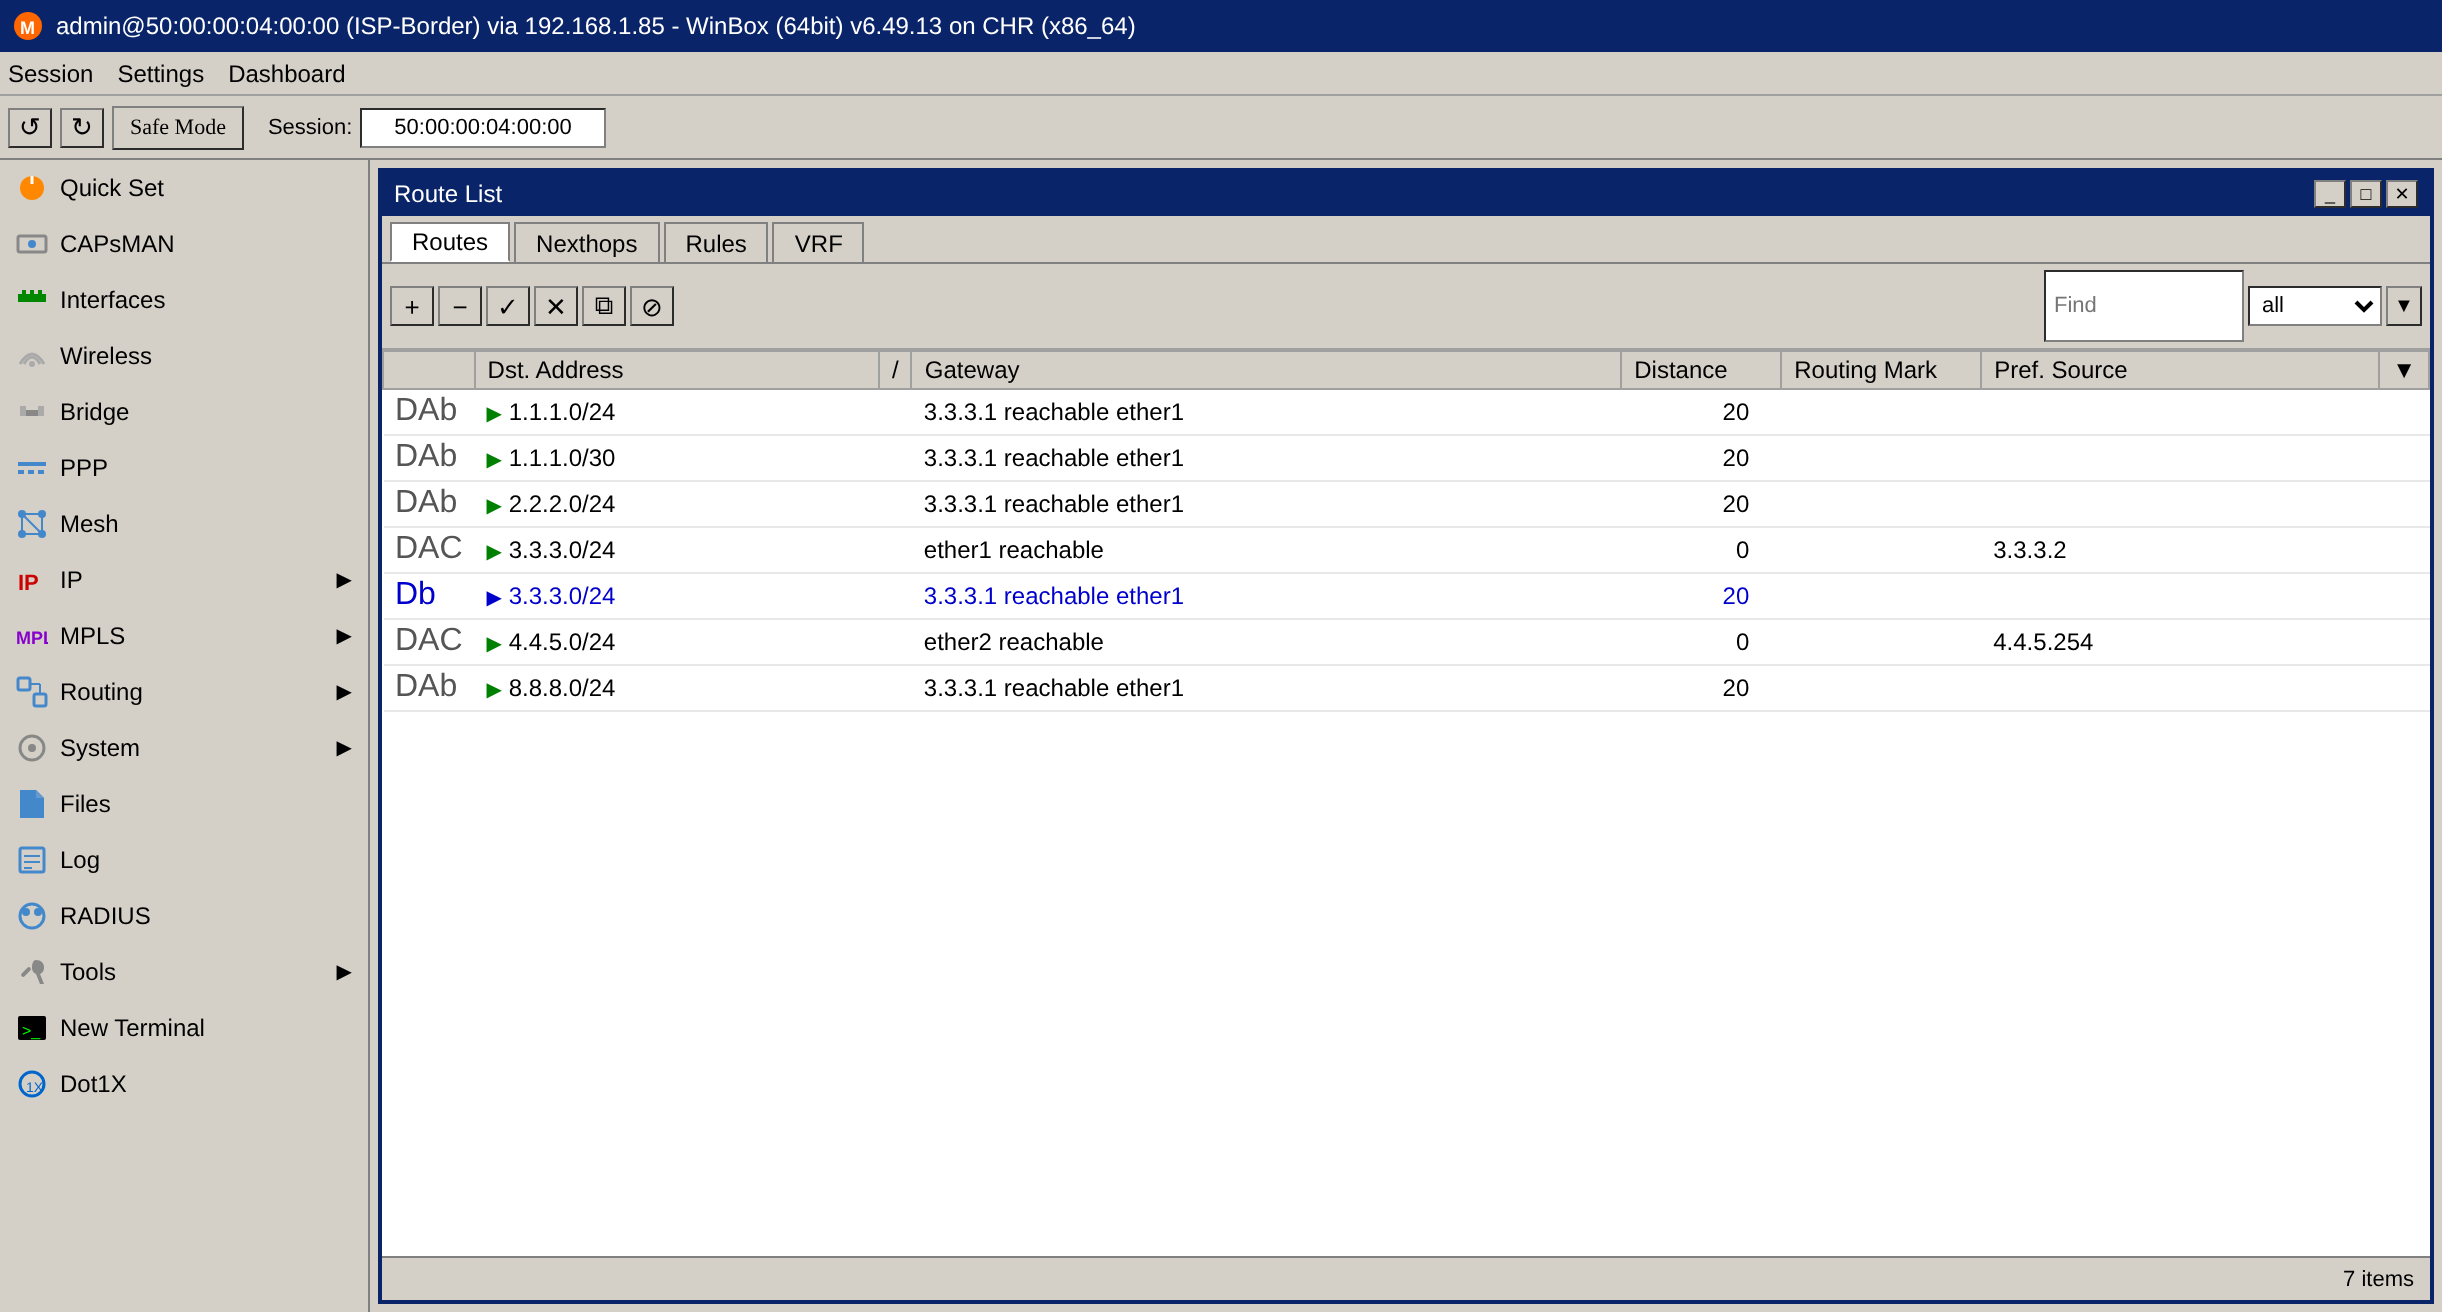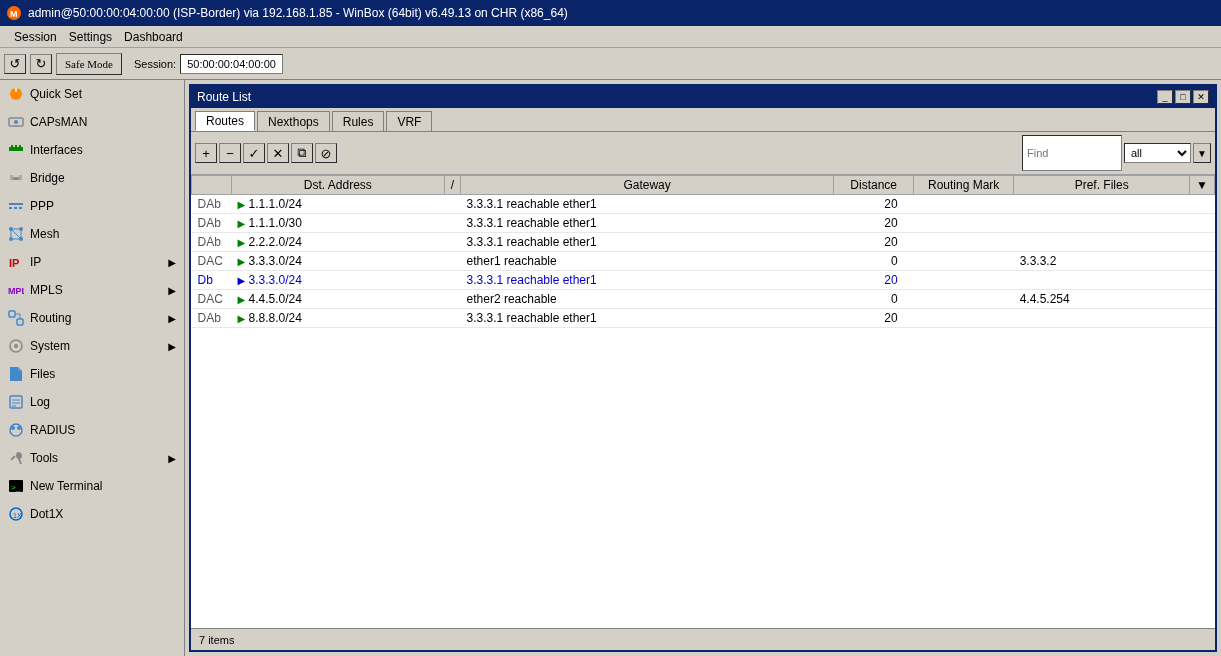--- a/index.html
+++ b/index.html
@@ -2,28 +2,28 @@
 <html><head>
   <meta charset="utf-8">
   <style>
     * { margin: 0; padding: 0; box-sizing: border-box; }
     body { font-family: 'Segoe UI', Tahoma, Geneva, Verdana, sans-serif; font-size: 12px; background: #d4d0c8; color: #000; width: 1221px; height: 656px; overflow: hidden; }
 
     
     .title-bar { background: #0a246a; color: white; padding: 2px 6px; display: flex; align-items: center; gap: 6px; font-size: 12px; height: 26px; }
 
     
-    .menu-bar { background: #d4d0c8; padding: 2px 14px; display: flex; gap: 12px; height: 22px; align-items: center; border-bottom: 1px solid #a0a0a0; }
+    .menu-bar { background: #d4d0c8; padding: 2px 4px; display: flex; gap: 12px; height: 22px; align-items: center; border-bottom: 1px solid #a0a0a0; }
     .menu-bar span { cursor: pointer; font-size: 12px; }
 
     
     .toolbar { background: #d4d0c8; padding: 3px 4px; display: flex; align-items: center; gap: 4px; height: 32px; border-bottom: 1px solid #808080; }
     .toolbar-btn { background: #d4d0c8; border: 1px solid #808080; padding: 2px 8px; cursor: pointer; font-size: 11px; height: 22px; display: flex; align-items: center; }
     .session-label { font-size: 11px; margin-left: 8px; }
-    .session-value { background: white; border: 1px inset #808080; padding: 1px 6px; font-size: 11px; height: 20px; display: flex; align-items: center; }
+    .session-value { background: white; border: 1px inset #808080; padding: 1px 16px; font-size: 11px; height: 20px; display: flex; align-items: center; }
 
     
     .main-layout { display: flex; height: calc(656px - 26px - 22px - 32px); }
 
     
     .sidebar { width: 185px; background: #d4d0c8; border-right: 1px solid #808080; overflow-y: auto; flex-shrink: 0; }
     .sidebar-item { display: flex; align-items: center; gap: 6px; padding: 3px 8px; cursor: pointer; height: 28px; font-size: 12px; }
     .sidebar-icon { width: 16px; height: 16px; display: flex; align-items: center; justify-content: center; flex-shrink: 0; }
     .sidebar-arrow { margin-left: auto; font-size: 10px; }
 
@@ -46,30 +46,30 @@
     .tbl-btn { background: #d4d0c8; border: 1px outset #808080; width: 22px; height: 20px; cursor: pointer; display: flex; align-items: center; justify-content: center; font-size: 13px; }
     .tbl-btn:disabled, .tbl-btn.disabled { opacity: 0.4; cursor: default; }
     .spacer { flex: 1; }
     .find-input { background: white; border: 1px inset #808080; padding: 1px 4px; font-size: 11px; height: 36px; width: 100px; }
     .find-select { background: white; border: 1px inset #808080; font-size: 11px; height: 20px; padding: 0 2px; }
     .find-dropdown-btn { background: #d4d0c8; border: 1px outset #808080; width: 18px; height: 20px; cursor: pointer; display: flex; align-items: center; justify-content: center; font-size: 10px; }
 
     
     .route-table { flex: 1; overflow-y: auto; background: white; }
     table { width: 100%; border-collapse: collapse; font-size: 12px; }
-    thead th { background: #d4d0c8; border: 1px solid #a0a0a0; padding: 2px 6px; text-align: center; font-weight: normal; cursor: pointer; white-space: nowrap; }
+    thead th { background: #d4d0c8; border: 1px solid #a0a0a0; padding: 2px 6px; text-align: left; font-weight: normal; cursor: pointer; white-space: nowrap; }
     tbody tr { border-bottom: 1px solid #e8e8e8; }
     tbody tr.blue-text td { color: #0000cc; }
     tbody td { padding: 2px 6px; white-space: nowrap; }
-    td.flag { width: 40px; color: #555; font-size: 12px; }
+    td.flag { width: 40px; color: #555; font-size: 16px; }
     .route-arrow { color: green; font-size: 10px; }
     .route-arrow.blue { color: #0000cc; }
 
     
-    .status-bar { background: #d4d0c8; border-top: 1px solid #808080; padding: 2px 8px; font-size: 11px; height: 22px; display: flex; align-items: center; }
+    .status-bar { background: #d4d0c8; border-top: 1px solid #808080; padding: 2px 8px; font-size: 11px; height: 22px; display: flex; align-items: center; justify-content: flex-end; }
 
     
     .safe-mode-btn { background: #d4d0c8; border: 1px outset #808080; padding: 2px 8px; cursor: pointer; font-size: 11px; font-family: Liberation Serif, serif; }
   </style>
 </head>
 <body>
 
 <div class="title-bar">
   <svg width="16" height="16" viewBox="0 0 16 16">
     <circle cx="8" cy="8" r="7" fill="#ff6600"></circle>
@@ -125,20 +125,30 @@
         <svg width="16" height="16">
             <rect x="1" y="5" width="14" height="4" rx="0" fill="#008800"></rect>
             <rect x="3" y="3" width="2" height="2" fill="#008800"></rect>
             <rect x="7" y="3" width="2" height="2" fill="#008800"></rect>
             <rect x="11" y="3" width="2" height="2" fill="#008800"></rect>
           </svg>
       </span>
       <span>Interfaces</span>
     </div>
 
+    <div class="sidebar-item">
+      <span class="sidebar-icon">
+        <svg width="16" height="16">
+            <path d="M2,12 Q8,2 14,12" fill="none" stroke="#aaa" stroke-width="1.5"></path>
+            <path d="M4,12 Q8,5 12,12" fill="none" stroke="#aaa" stroke-width="1.5"></path>
+            <circle cx="8" cy="12" r="1.5" fill="#aaa"></circle>
+          </svg>
+      </span>
+      <span>Wireless</span>
+    </div>
 
     <div class="sidebar-item">
       <span class="sidebar-icon">
         <svg width="16" height="16">
             <rect x="2" y="7" width="12" height="3" fill="#888"></rect>
             <rect x="2" y="5" width="3" height="5" fill="#aaa"></rect>
             <rect x="11" y="5" width="3" height="5" fill="#aaa"></rect>
           </svg>
       </span>
       <span>Bridge</span>
@@ -344,21 +354,21 @@
       <div class="route-table">
         <table>
           <thead>
             <tr>
               <th style="width:40px;"></th>
               <th>Dst. Address</th>
               <th style="width:16px;">/</th>
               <th>Gateway</th>
               <th style="width:80px;">Distance</th>
               <th style="width:100px;">Routing Mark</th>
-              <th>Pref. Files</th>
+              <th>Pref. Source</th>
               <th style="width:20px;">
                 <span>▼</span>
               </th>
             </tr>
           </thead>
           <tbody id="route-tbody">
           <tr>
       <td class="flag">DAb</td>
       <td><span class="route-arrow">▶</span> 1.1.1.0/24</td>
       <td></td>

